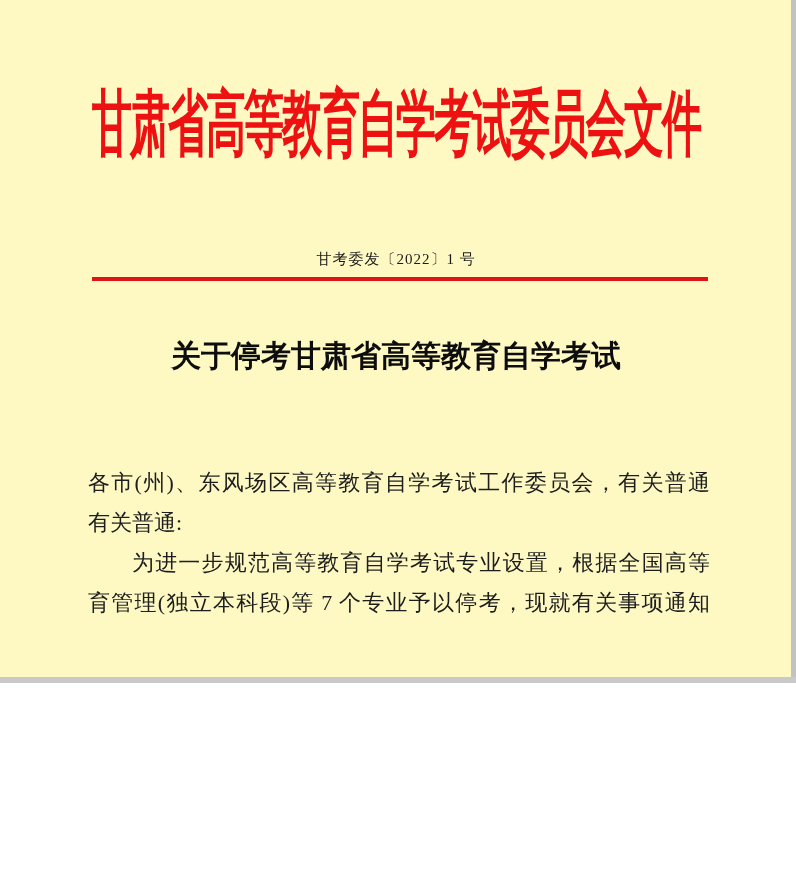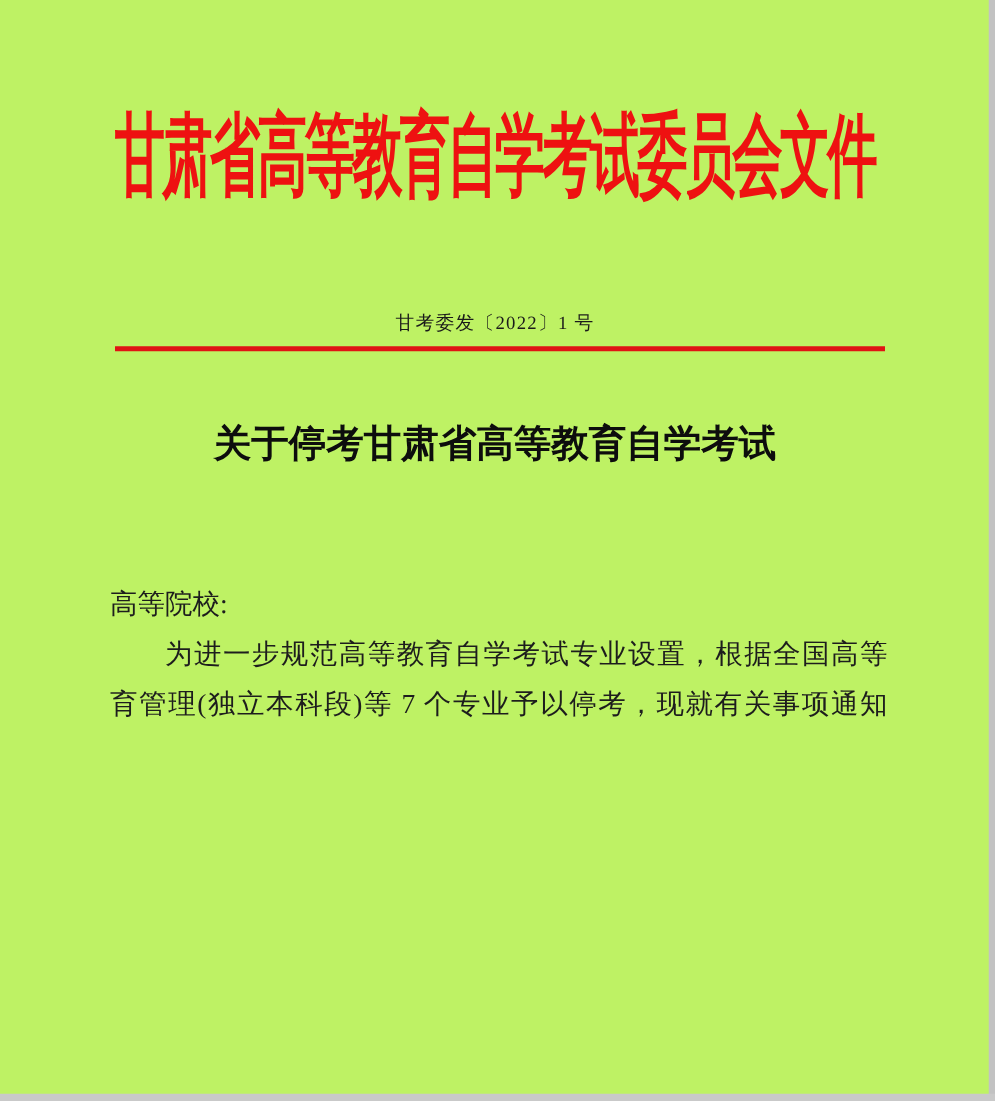--- a/index.html
+++ b/index.html
@@ -4,22 +4,22 @@
 <style>
   html, body {
     margin: 0;
     padding: 0;
     background: #ffffff;
     font-family: "Liberation Serif", serif;
   }
   .page {
     position: relative;
     width: 796px;
-    height: 881px;
-    background: #bef264;
+    height: 683px;
+    background: #fef9c3;
     overflow: hidden;
     text-decoration: underline;
   }
   .scan-edge-right {
     position: absolute;
     top: 0; right: 0;
     width: 5px; height: 100%;
     background: #c2c2c2;
   }
   .scan-edge-bottom {
@@ -115,18 +115,19 @@
 
   <div class="doc-number">甘考委发〔2022〕1 号</div>
 
   <div class="red-divider"></div>
 
   <h1 class="doc-title">
     <span class="t-line">关于停考甘肃省高等教育自学考试</span>
   </h1>
 
   <div class="body-text">
-    <div class="b-line">高等院校:</div>
+    <div class="b-line jl">各市(州)、东风场区高等教育自学考试工作委员会，有关普通</div>
+    <div class="b-line">有关普通:</div>
     <div class="b-line jl indent">为进一步规范高等教育自学考试专业设置，根据全国高等</div>
     <div class="b-line jl">育管理(独立本科段)等 7 个专业予以停考，现就有关事项通知</div>
   </div>
 
 </div>
 
 </body></html>

